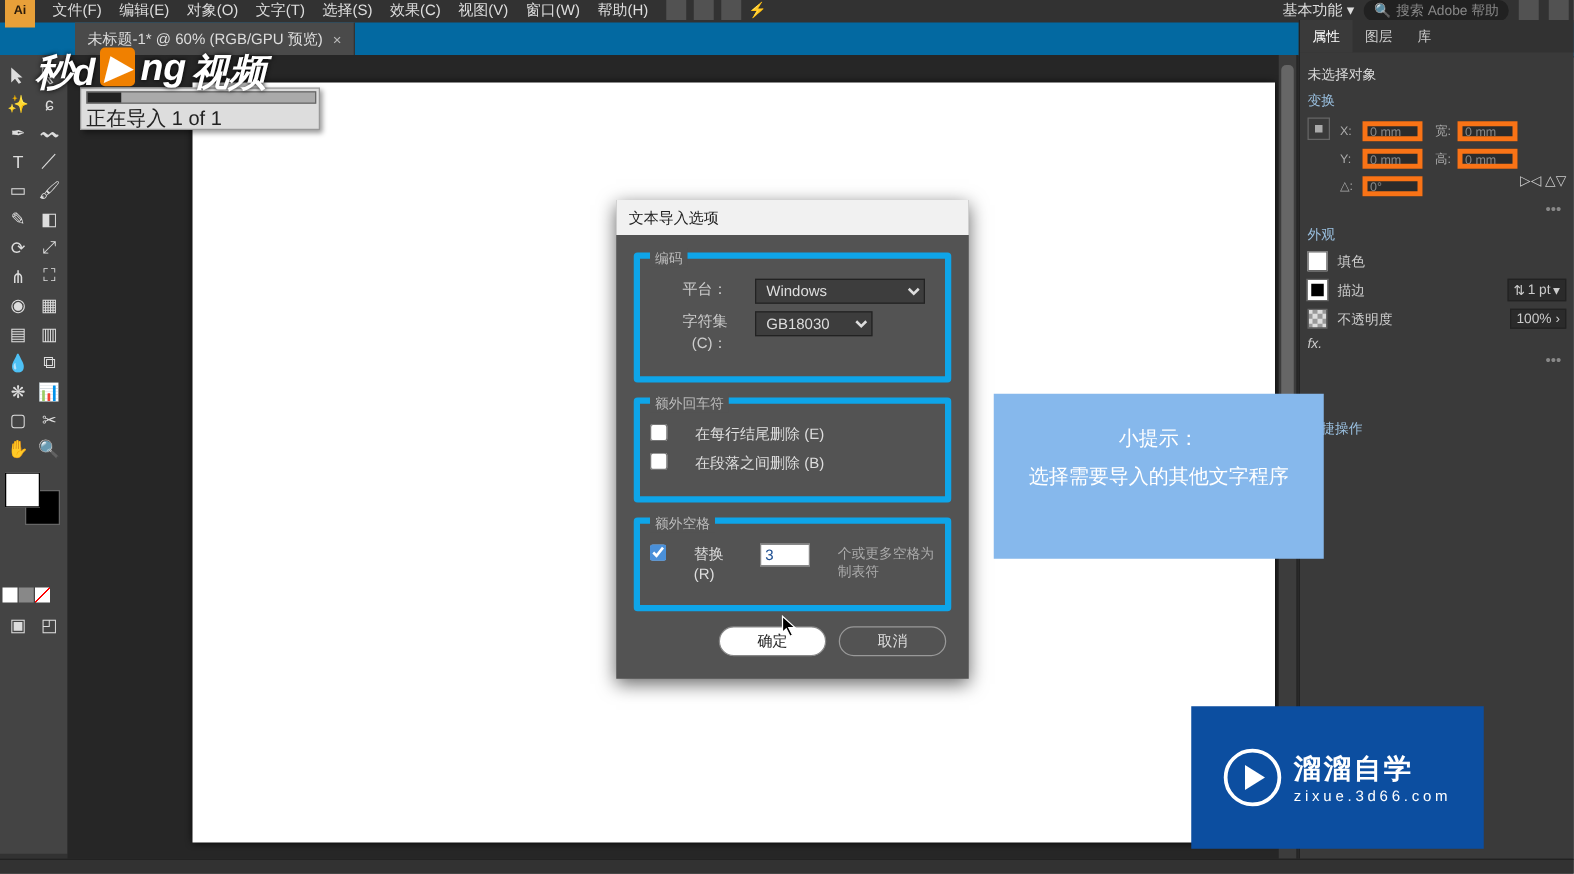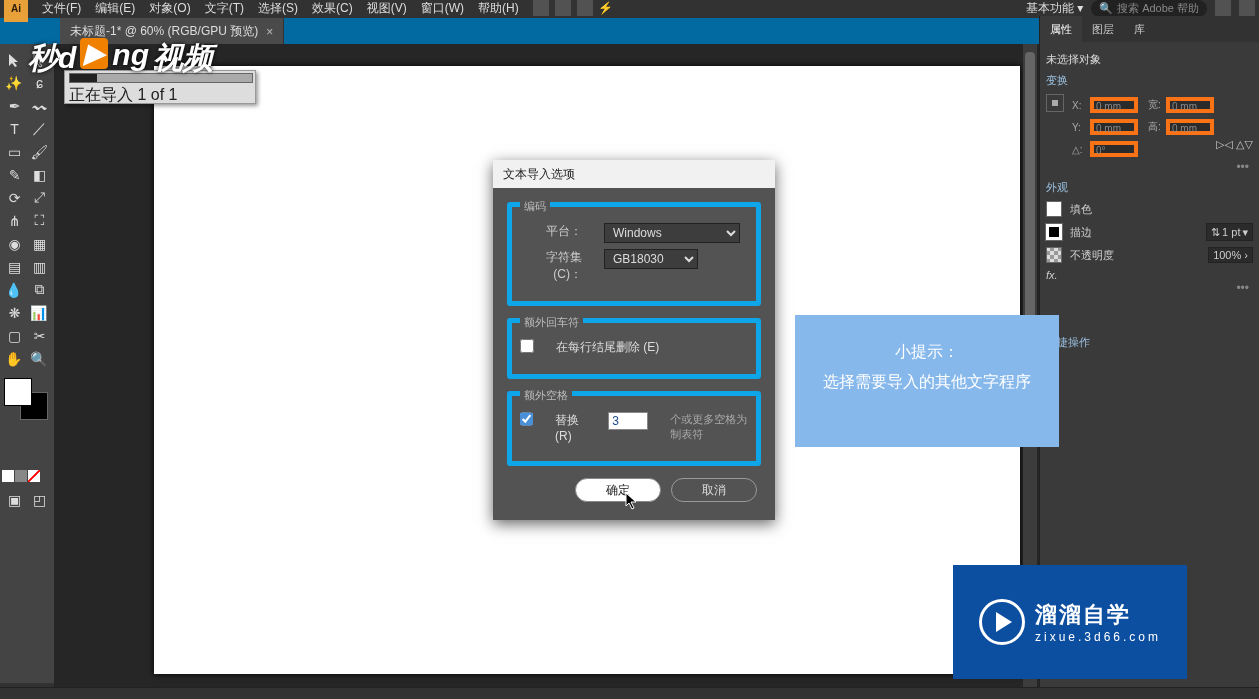--- a/index.html
+++ b/index.html
@@ -342,20 +342,24 @@
         <select class="sel w2"><option>GB18030</option></select>
       </div>
     </div>
 
     <div class="group">
       <span class="legend">额外回车符</span>
       <div class="row">
         <input type="checkbox" class="cb" style="">
         <span>在每行结尾删除 (E)</span>
       </div>
+      <div class="row">
+        <input type="checkbox" class="cb" style="">
+        <span>在段落之间删除 (B)</span>
+      </div>
     </div>
 
     <div class="group">
       <span class="legend">额外空格</span>
       <div class="row">
         <input type="checkbox" class="cb" checked="" style="">
         <span>替换 (R)</span>
         <input class="num-in" value="3" style="">
         <span class="helptext">个或更多空格为制表符</span>
       </div>

